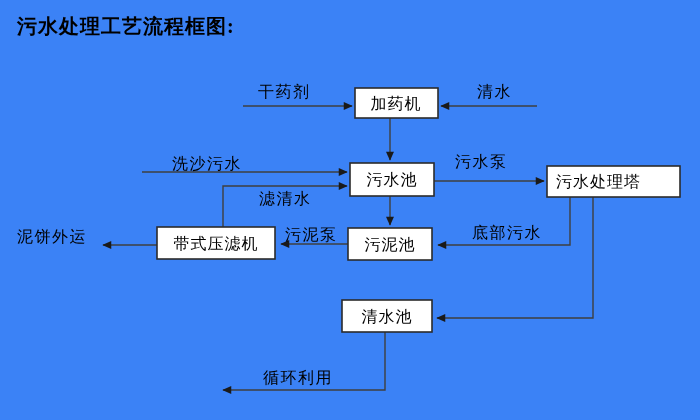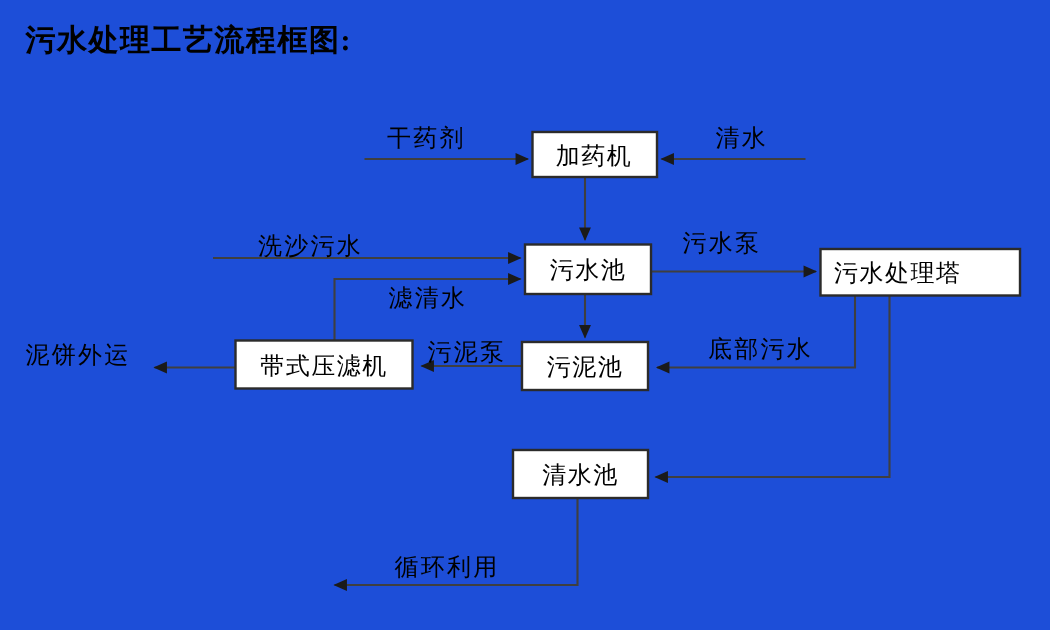--- a/index.html
+++ b/index.html
@@ -3,21 +3,21 @@
 <meta charset="utf-8">
 <style>
   html,body{margin:0;padding:0;}
   body{
     width:700px;height:420px;
     background:#ffffff;
     font-family:"Liberation Serif","DejaVu Serif",serif;
     position:relative;
     overflow:hidden;
   }
-  .page{position:absolute;inset:0;background:#1d4ed8;}
+  .page{position:absolute;inset:0;background:#3b82f6;}
   .title{
     position:absolute;left:17px;top:13px;margin:0;
     font-size:20px;font-weight:bold;color:#000000;
     letter-spacing:1px;white-space:nowrap;
   }
   svg{position:absolute;left:0;top:0;}
   .edge{stroke:#3f3f3f;stroke-width:1.4;fill:none;}
   .node-box{fill:#ffffff;stroke:#2b2b2b;stroke-width:1.6;}
   .node-label{
     font-family:"Liberation Serif","DejaVu Serif",serif;

